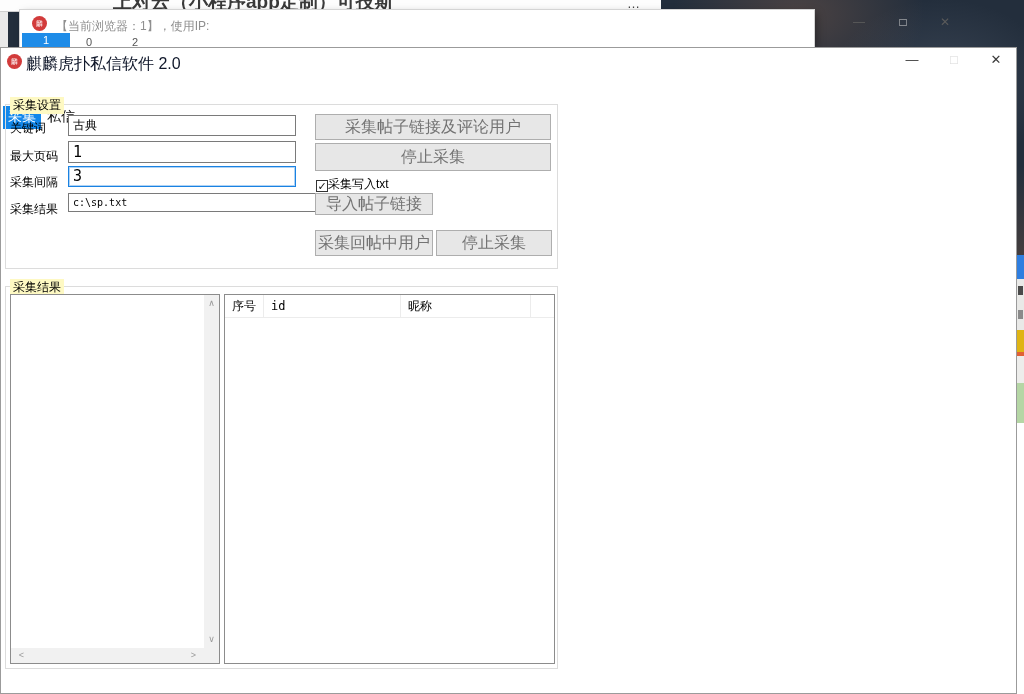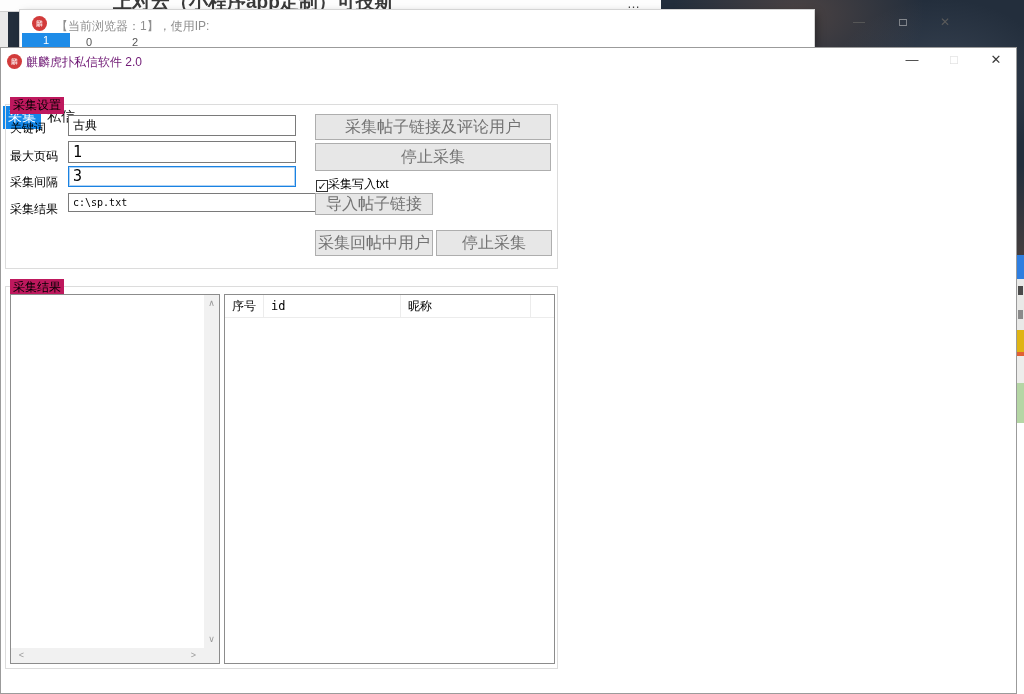--- a/index.html
+++ b/index.html
@@ -45,33 +45,33 @@
   .sv-yellow{ top:330px; height:22px; background:#dfb414; }
   .sv-red   { top:352px; height:4px;  background:#e06136; }
   .sv-light { top:356px; height:27px; background:#ededeb; }
   .sv-green { top:383px; height:40px; background:#b5d6a5; }
   .sv-white { top:423px; height:271px; background:#ffffff; }
 
   
   .main-window { left:0; top:47px; width:1017px; height:647px; background:#fff;
     border:1px solid #9b9b9b; }
   .mw-icon { position:absolute; left:6px; top:6px; }
-  .mw-title { position:absolute; left:25px; top:6px; font-size:12px; color:#701a75; }
+  .mw-title { position:absolute; left:25px; top:6px; font-size:16px; color:#0f172a; }
   .mw-controls span { position:absolute; top:4px; width:26px; text-align:center; font-size:13px; color:#3a3a3a; cursor:default; }
   .mw-min { left:898px; } .mw-max { left:940px; color:#d9d9d9 !important; } .mw-close { left:982px; }
 
   .tab-row { position:absolute; left:2px; top:26px; height:24px; }
   .tab { display:inline-block; font-size:14px; padding:2px 5px 3px 5px; vertical-align:top;margin-top:32px; }
   .tab.active { background:#1287ea; color:#fff; }
   .tab.plain { color:#141414; padding-left:6px; }
 
   .groupbox { position:absolute; border:1px solid #dcdcdc; }
   .group-settings { left:4px; top:56px; width:553px; height:165px; }
   .group-results  { left:4px; top:238px; width:553px; height:383px; }
-  .legend { position:absolute; top:-8px; left:4px; background:#be185d; padding:0 3px; font-size:12px; color:#000; }
+  .legend { position:absolute; top:-8px; left:4px; background:#fef9c3; padding:0 3px; font-size:12px; color:#000; }
 
   .fld-label { position:absolute; left:4px; font-size:12px; color:#000; }
   .txt { position:absolute; left:62px; width:228px; border:1px solid #7a7a7a; background:#fff;
     font-size:12px; padding:1px 4px; outline:none; font-family:"Liberation Sans",sans-serif; }
   .txt.num { font-family:"DejaVu Sans Mono", monospace; font-size:15px; padding-top:0; }
   .txt.focused { border:1px solid #1a82e2; box-shadow:inset 0 0 0 1px rgba(26,130,226,.35); }
   .txt.path { font-family:"DejaVu Sans Mono", monospace; font-size:10px; width:276px; }
 
   .wbtn { position:absolute; background:#e7e7e7; border:1px solid #aeaeae; font-size:16px;
     color:#737373; text-align:center; font-family:"Liberation Sans",sans-serif; cursor:default; }

